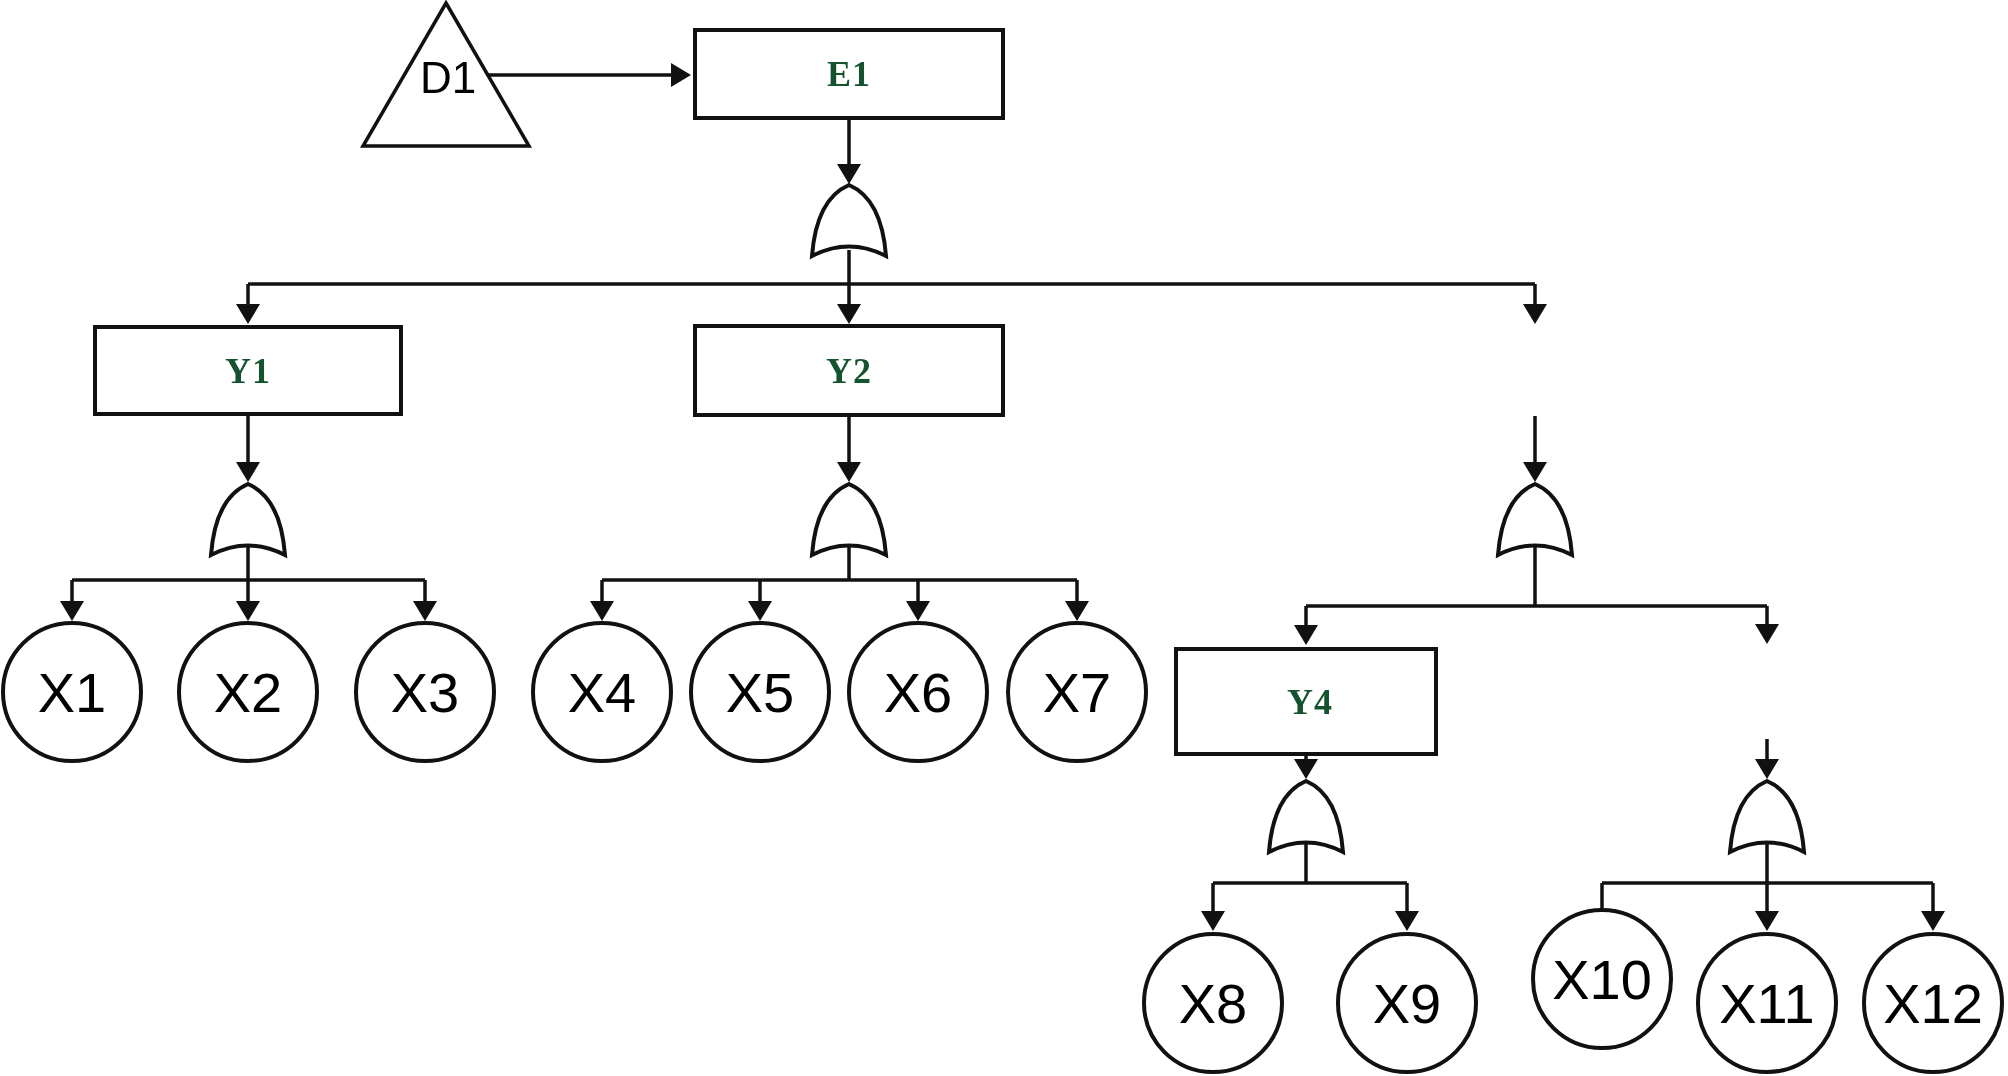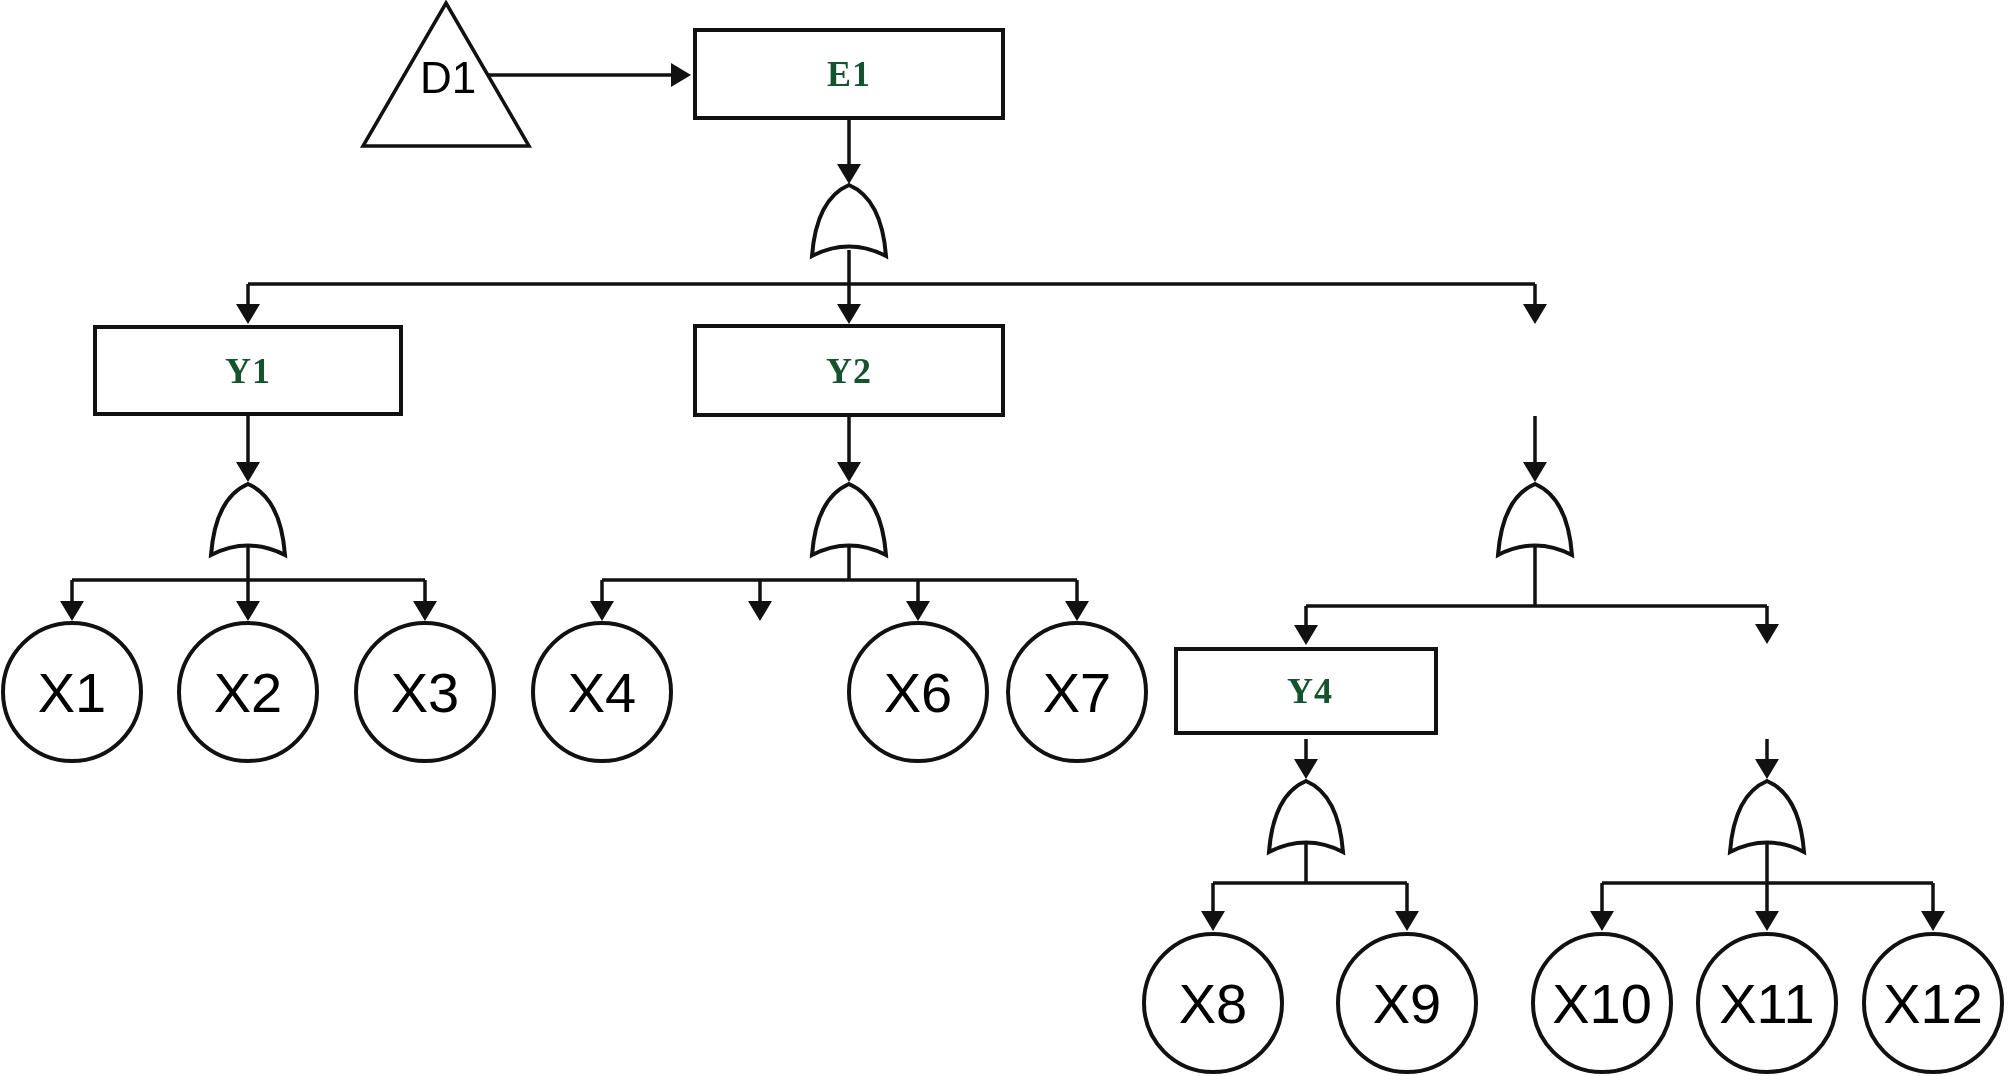--- a/index.html
+++ b/index.html
@@ -162,49 +162,52 @@
 
   <div class="evt-box" style="left:693px; top:28px; width:312px; height:92px;">
     <span>E1</span>
   </div>
   <div class="evt-box" style="left:93px; top:325px; width:310px; height:91px;">
     <span>Y1</span>
   </div>
   <div class="evt-box" style="left:693px; top:324px; width:312px; height:93px;">
     <span>Y2</span>
   </div>
-  <div class="evt-box" style="left:1174px; top:647px; width:264px; height:88px;padding-left:8px;">
+  <div class="evt-box" style="left:1174px; top:647px; width:264px; height:109px;padding-left:8px;">
     <span>Y4</span>
   </div>
 
   <div class="evt-circle" style="left:1px; top:621px;">
     <span>X1</span>
   </div>
   <div class="evt-circle" style="left:177px; top:621px;">
     <span>X2</span>
   </div>
   <div class="evt-circle" style="left:354px; top:621px;">
     <span>X3</span>
   </div>
   <div class="evt-circle" style="left:531px; top:621px;">
     <span>X4</span>
   </div>
+  <div class="evt-circle" style="left:689px; top:621px;">
+    <span>X5</span>
+  </div>
   <div class="evt-circle" style="left:847px; top:621px;">
     <span>X6</span>
   </div>
   <div class="evt-circle" style="left:1006px; top:621px;">
     <span>X7</span>
   </div>
   <div class="evt-circle" style="left:1142px; top:932px;">
     <span>X8</span>
   </div>
   <div class="evt-circle" style="left:1336px; top:932px;">
     <span>X9</span>
   </div>
-  <div class="evt-circle" style="left:1531px; top:932px;">
+  <div class="evt-circle" style="left:1531px; top:908px;">
     <span>X10</span>
   </div>
   <div class="evt-circle" style="left:1696px; top:932px;">
     <span>X11</span>
   </div>
   <div class="evt-circle" style="left:1862px; top:932px;">
     <span>X12</span>
   </div>
 
 </div>

